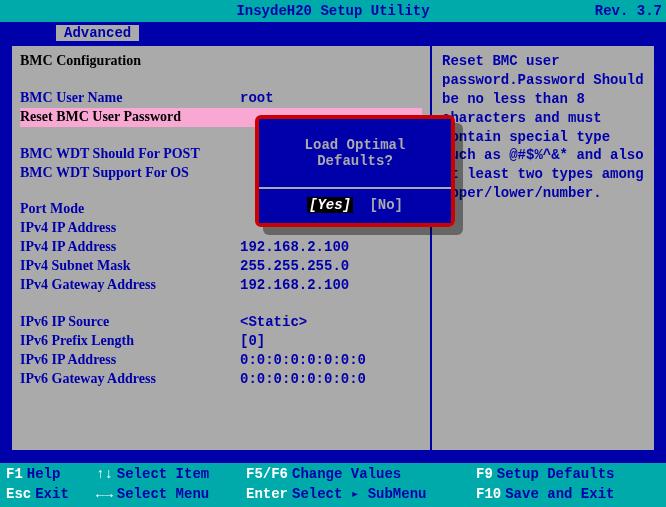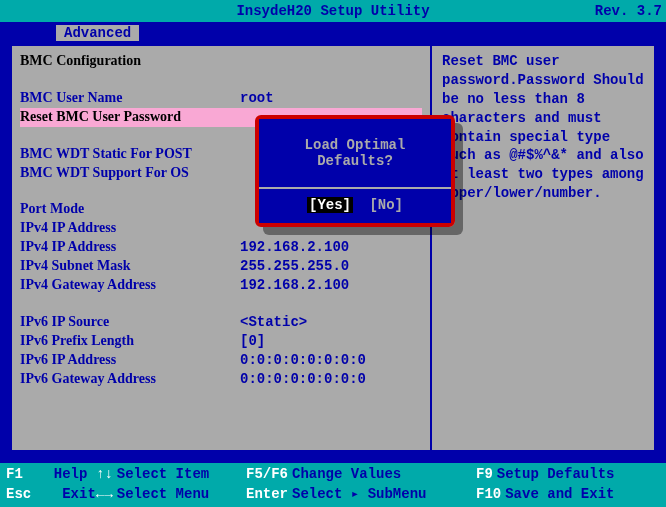--- a/index.html
+++ b/index.html
@@ -96,34 +96,34 @@
   .dialog-title {
     padding: 18px 10px;
     text-align: center;
     border-bottom: 2px solid #aaaaaa;
   }
   .dialog-buttons {
     padding: 8px 0 10px 0;
     text-align: center;
   }
   .dlg-btn { margin: 0 4px; }
-  .dlg-btn.sel { background: #000; color: #fff; padding: 0 2px; }
+  .dlg-btn.sel { background: #000; color: #fff; padding: 0 2px; font-style: italic; }
   .footer {
     position: absolute;
     left: 0; right: 0; bottom: 0;
     height: 44px;
     background: #00aaaa;
     color: #0000aa;
     padding: 2px 6px;
     line-height: 1.4;
   }
   .footer .fr { display: flex; }
   .footer .key { color: #ffffff; margin-right: 4px; }
   .footer .cell { display: flex; align-items: baseline; }
-  .footer .c1 { width: 90px; gap: 27px; }
+  .footer .c1 { width: 90px; }
   .footer .c2 { width: 150px; }
   .footer .c3 { width: 230px; }
   .footer .c4 { flex: 1; }
 </style>
 </head>
 <body>
 
 <div class="screen">
 
   <div class="titlebar">
@@ -145,21 +145,21 @@
       <div class="row">
           <span class="label">BMC User Name</span>
           <span class="val">root</span>
         </div>
       <div class="row selected">
           <span class="label">Reset BMC User Password</span>
           <span class="val"></span>
         </div>
       <div class="spacer"></div>
       <div class="row">
-          <span class="label">BMC WDT Static For POST</span>
+          <span class="label">BMC WDT Should For POST</span>
           <span class="val"></span>
         </div>
       <div class="row">
           <span class="label">BMC WDT Support For OS</span>
           <span class="val"></span>
         </div>
       <div class="spacer"></div>
       <div class="row">
           <span class="label">Port Mode</span>
           <span class="val"></span>

